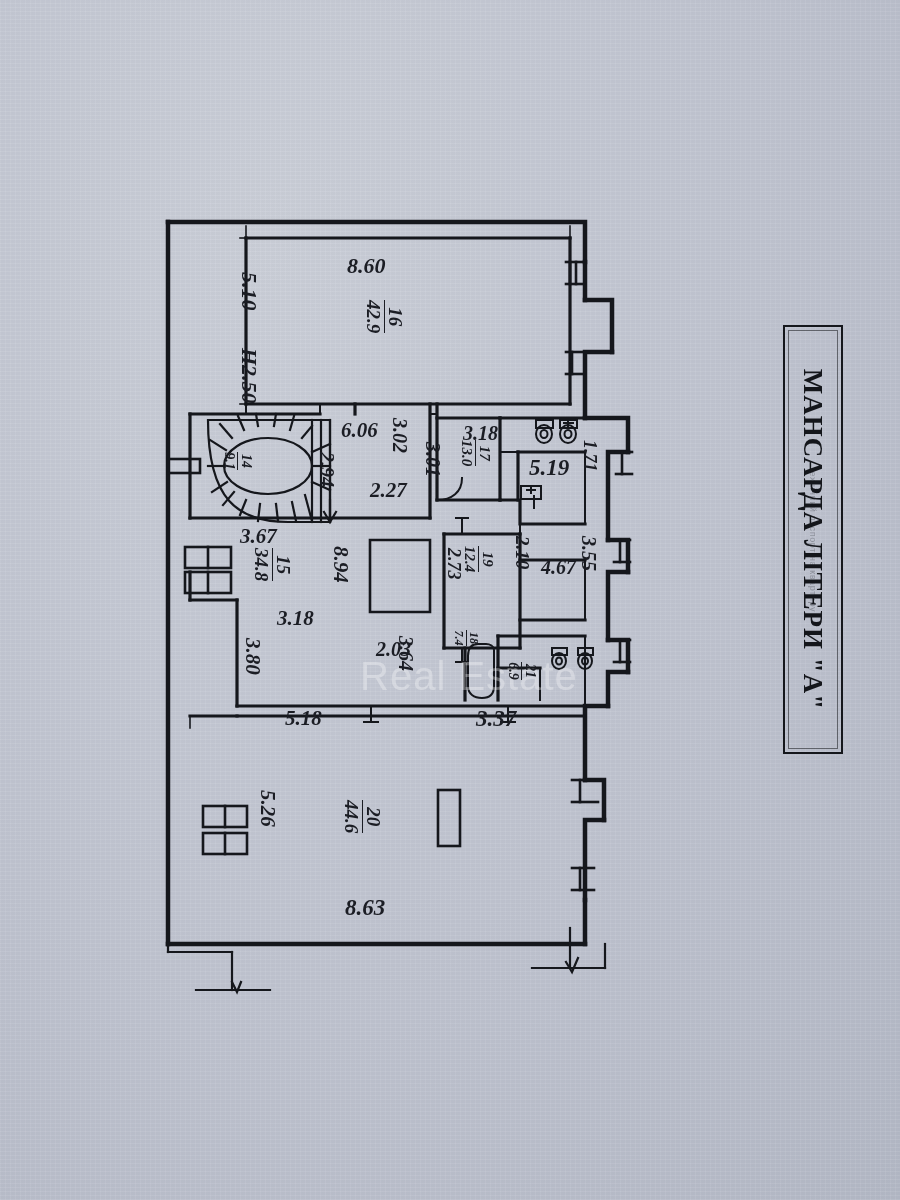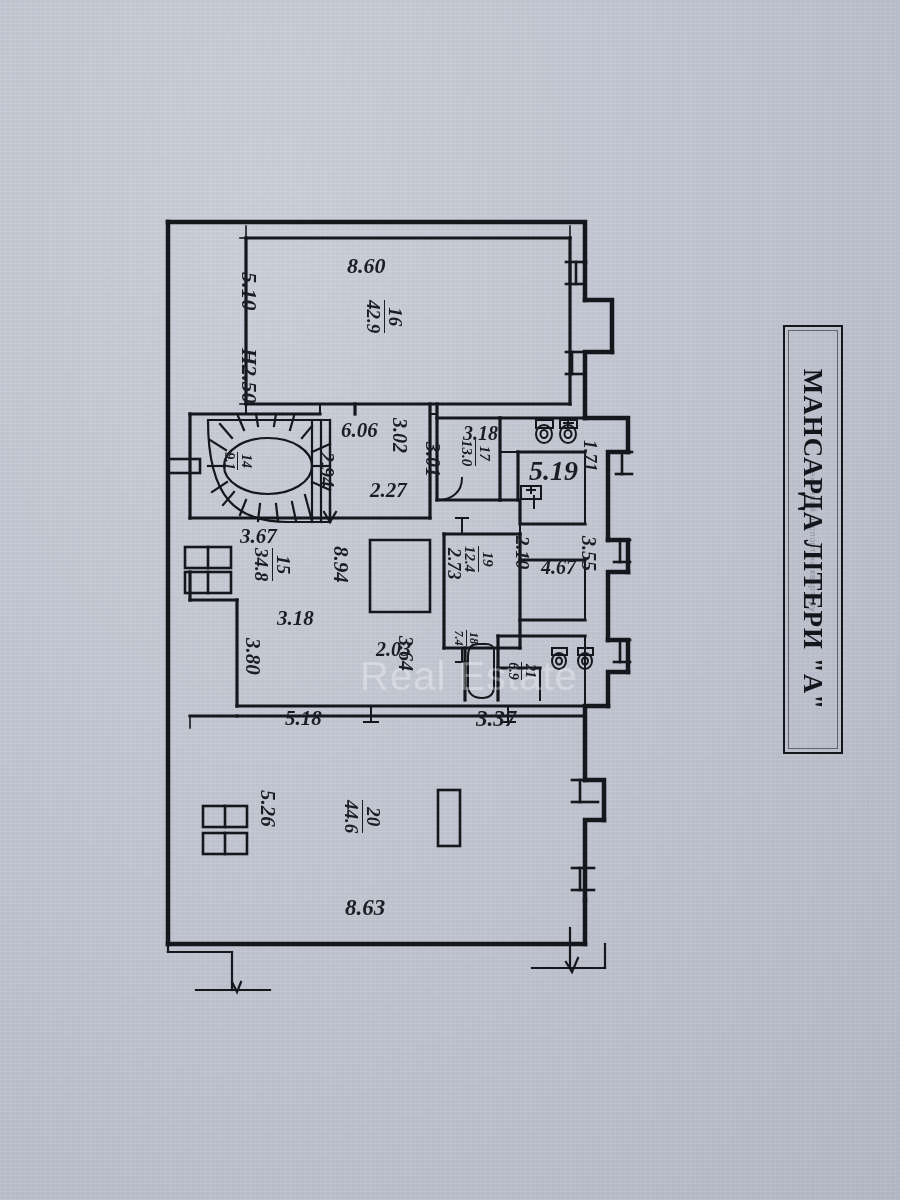--- a/index.html
+++ b/index.html
@@ -360,21 +360,21 @@
 
   <div class="lbl" style="left:347px;top:253px;font-size:22px;">8.60</div>
   <div class="lbl" style="left:262px;top:272px;font-size:22px;transform:rotate(90deg);transform-origin:0 0;">5.10</div>
   <div class="lbl" style="left:262px;top:348px;font-size:22px;transform:rotate(90deg);transform-origin:0 0;">H2.50</div>
   <div class="lbl" style="left:341px;top:418px;font-size:21px;">6.06</div>
   <div class="lbl" style="left:411px;top:418px;font-size:20px;transform:rotate(90deg);transform-origin:0 0;">3.02</div>
   <div class="lbl" style="left:338px;top:452px;font-size:20px;transform:rotate(90deg);transform-origin:0 0;">2.94</div>
   <div class="lbl" style="left:370px;top:478px;font-size:21px;">2.27</div>
   <div class="lbl" style="left:463px;top:422px;font-size:20px;">3.18</div>
   <div class="lbl" style="left:444px;top:442px;font-size:20px;transform:rotate(90deg);transform-origin:0 0;">3.01</div>
-  <div class="lbl" style="left:529px;top:455px;font-size:28px;">5.19</div>
+  <div class="lbl" style="left:529px;top:455px;font-size:23px;">5.19</div>
   <div class="lbl" style="left:600px;top:440px;font-size:18px;transform:rotate(90deg);transform-origin:0 0;">1.71</div>
   <div class="lbl" style="left:240px;top:524px;font-size:21px;">3.67</div>
   <div class="lbl" style="left:353px;top:546px;font-size:21px;transform:rotate(90deg);transform-origin:0 0;">8.94</div>
   <div class="lbl" style="left:277px;top:606px;font-size:21px;">3.18</div>
   <div class="lbl" style="left:265px;top:638px;font-size:21px;transform:rotate(90deg);transform-origin:0 0;">3.80</div>
   <div class="lbl" style="left:464px;top:548px;font-size:18px;transform:rotate(90deg);transform-origin:0 0;">2.73</div>
   <div class="lbl" style="left:533px;top:536px;font-size:19px;transform:rotate(90deg);transform-origin:0 0;">2.10</div>
   <div class="lbl" style="left:541px;top:556px;font-size:20px;">4.67</div>
   <div class="lbl" style="left:600px;top:536px;font-size:20px;transform:rotate(90deg);transform-origin:0 0;">3.55</div>
   <div class="lbl" style="left:376px;top:638px;font-size:20px;">2.03</div>

